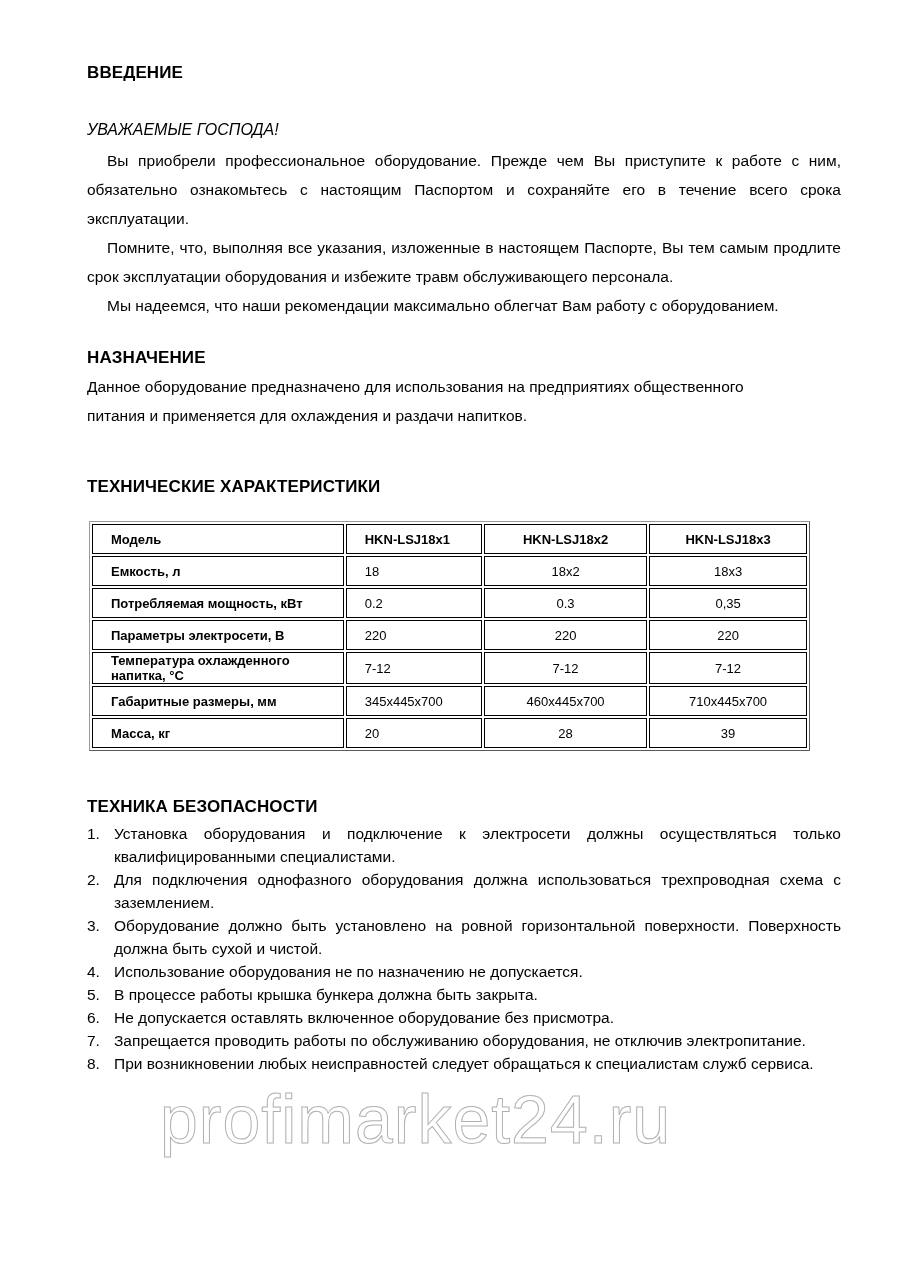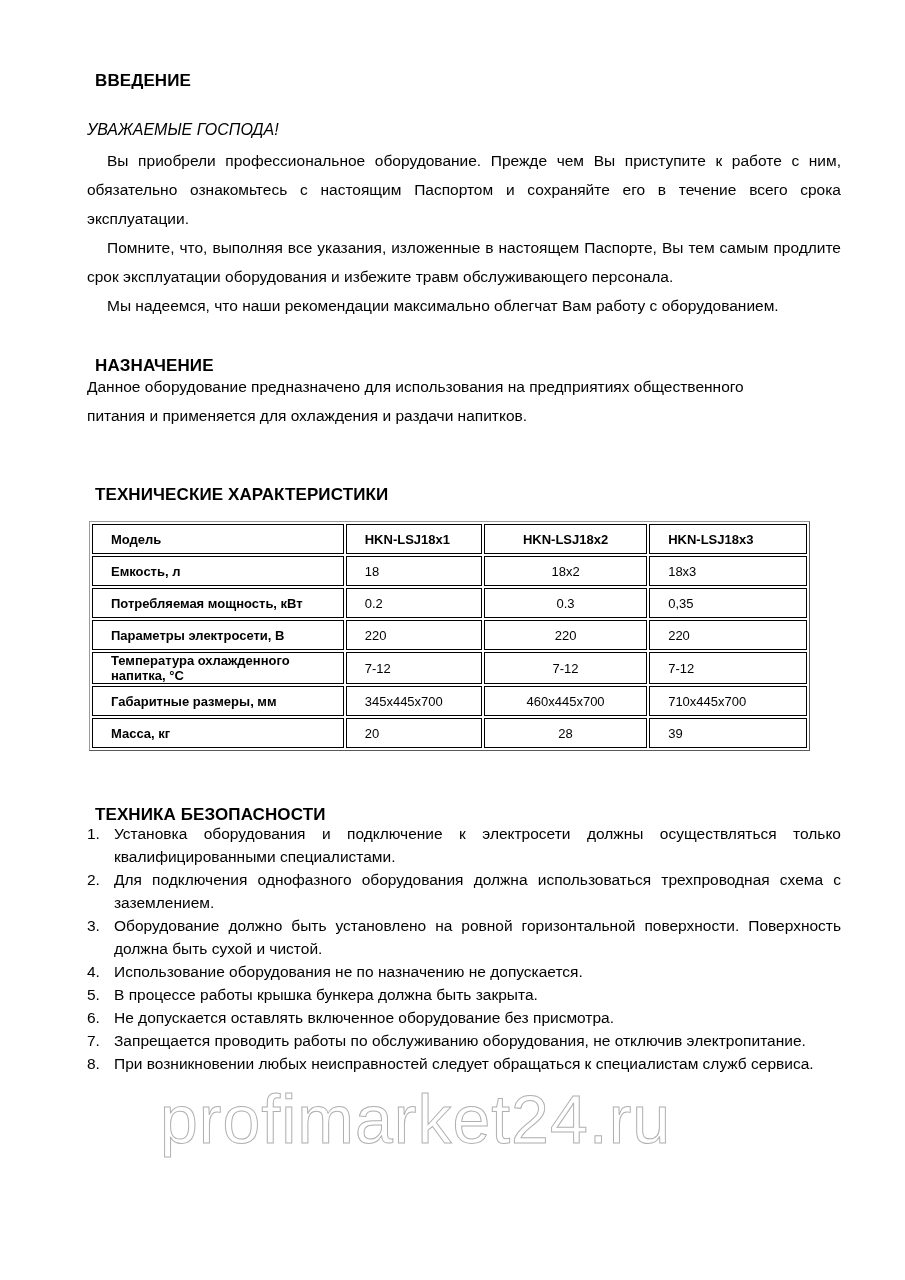--- a/index.html
+++ b/index.html
@@ -17,21 +17,21 @@
     }
     .page {
       position: absolute;
       left: 87px;
       top: 0;
       width: 754px;
     }
     .h-section {
       font-weight: bold;
       font-size: 17px;
-      margin: 8px;
+      margin: 0;
       letter-spacing: 0.1px;
     }
     .h-intro { position: absolute; top: 63px; left: 0; }
     .h-greeting {
       position: absolute; top: 121px; left: 0;
       font-style: italic; font-weight: normal; font-size: 16px;
     }
     .intro-text {
       position: absolute; top: 146px; left: 0; width: 754px;
       font-size: 15.5px; line-height: 29px;
@@ -63,21 +63,21 @@
     }
     .specs-table td {
       border: 1px solid #000;
       height: 28px;
       padding: 0 18px;
       vertical-align: middle;
     }
     .specs-table td.label { font-weight: bold; width: 272px; }
     .specs-table td.val { text-align: left; width: 108px; }
     .specs-table td.val2 { text-align: center; width: 148px; }
-    .specs-table td.val3 { width: 140px; margin-left: 16px; }
+    .specs-table td.val3 { text-align: center; width: 140px; margin-left: 16px; }
     .specs-table tr.head td.val,
     .specs-table tr.head td.val2,
     .specs-table tr.head td.val3 { font-weight: bold; }
 
     .h-safety { position: absolute; top: 797px; left: 0; }
     .safety-list {
       position: absolute; top: 822px; left: 0; width: 754px;
       margin: 0; padding: 0; list-style: none;
       font-size: 15.5px; line-height: 23px;
     }

